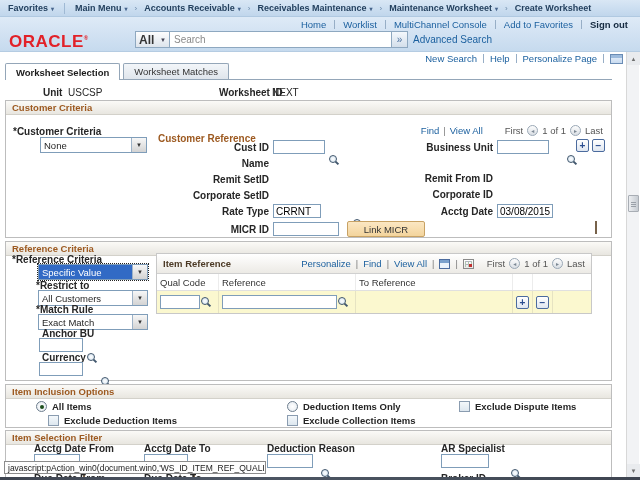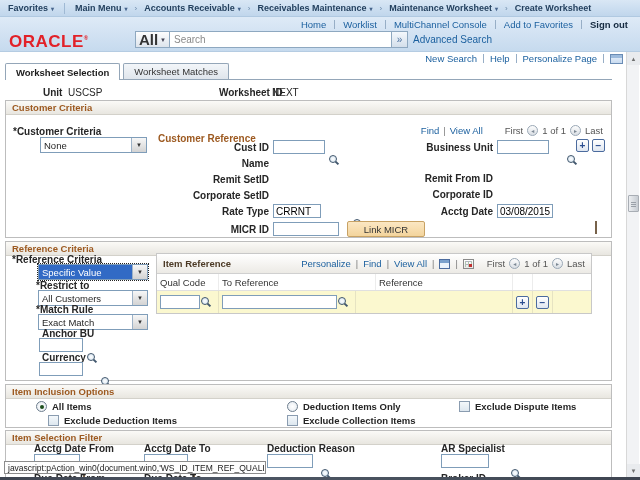--- a/index.html
+++ b/index.html
@@ -25,21 +25,21 @@
   .vsep { width:1px; height:9px; background:#97aec6; }
   .signout { color:#14293f; font-weight:bold; cursor:pointer; }
 
   .logo { position:absolute; top:30px; left:9px; font-size:17px; font-weight:bold; color:#e22128;
           letter-spacing:.5px; line-height:16px; }
   .logo sup { font-size:6px; }
 
   .search-scope { position:absolute; top:31px; left:135px; width:35px; height:17px;
                   border:1px solid #8ea8c0; background:linear-gradient(#fdfdfd,#dde4ec);
                   display:flex; align-items:center; justify-content:space-between; padding:0 3px; cursor:pointer; }
-  .search-scope .txt { font-weight:bold; font-size:15px; color:#333; }
+  .search-scope .txt { font-weight:bold; font-size:12px; color:#333; }
   .search-scope .dd { font-size:6px; color:#445; }
   .search-input { position:absolute; top:31px; left:170px; width:222px; height:17px;
                   border:1px solid #8ea8c0; border-left:none; background:#fff; padding:0 4px;
                   font-size:10px; color:#333; }
   .search-input::placeholder { color:#8a8a8a; }
   .search-go { position:absolute; top:31px; left:392px; width:16px; height:17px;
                border:1px solid #8ea8c0; border-left:none; background:linear-gradient(#f4f8fc,#d4dfeb);
                display:flex; align-items:center; justify-content:center; color:#4a70a0; font-size:10px; cursor:pointer; }
   .adv-search { position:absolute; top:34px; left:413px; color:#1a5f9e; font-size:10px; cursor:pointer; }
 
@@ -336,22 +336,22 @@
         <div class="pager" style="margin-left:8px;">
           <span>First</span>
           <span class="pgbtn">◄</span>
           <span>1 of 1</span>
           <span class="pgbtn">►</span>
           <span>Last</span>
         </div>
       </div>
       <div class="grid-cols">
         <span class="gc c1">Qual Code</span>
+        <span class="gc c2">Reference</span>
         <span class="gc c3">To Reference</span>
-        <span class="gc c2">Reference</span>
         <span class="gc c4"></span>
         <span class="gc c4"></span>
       </div>
       <div class="grid-row">
         <span class="gc c1">
           <input class="fi" style="width: 40px;">
           <span class="mag"></span>
         </span>
         <span class="gc c2">
           <input class="fi" style="width: 115px;">

